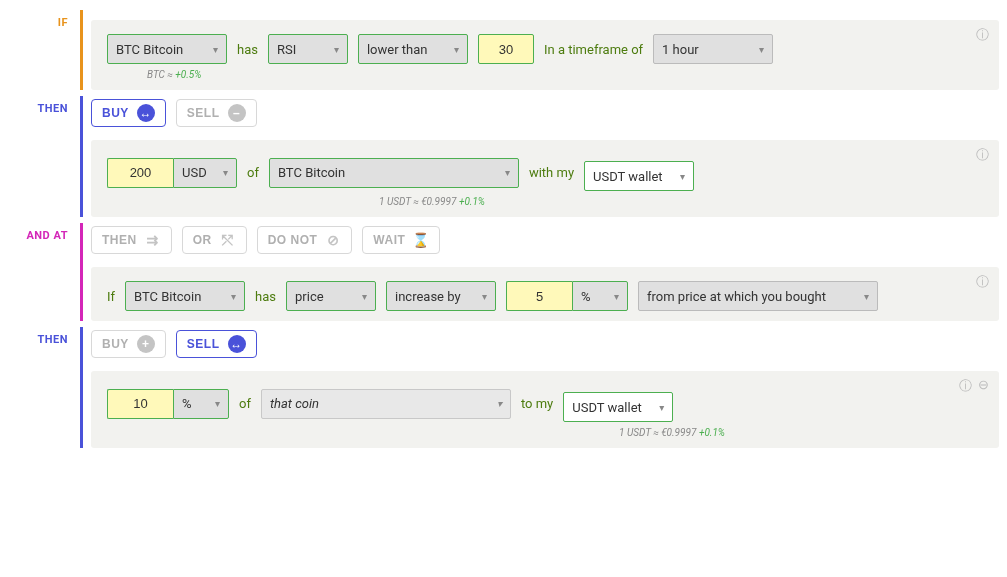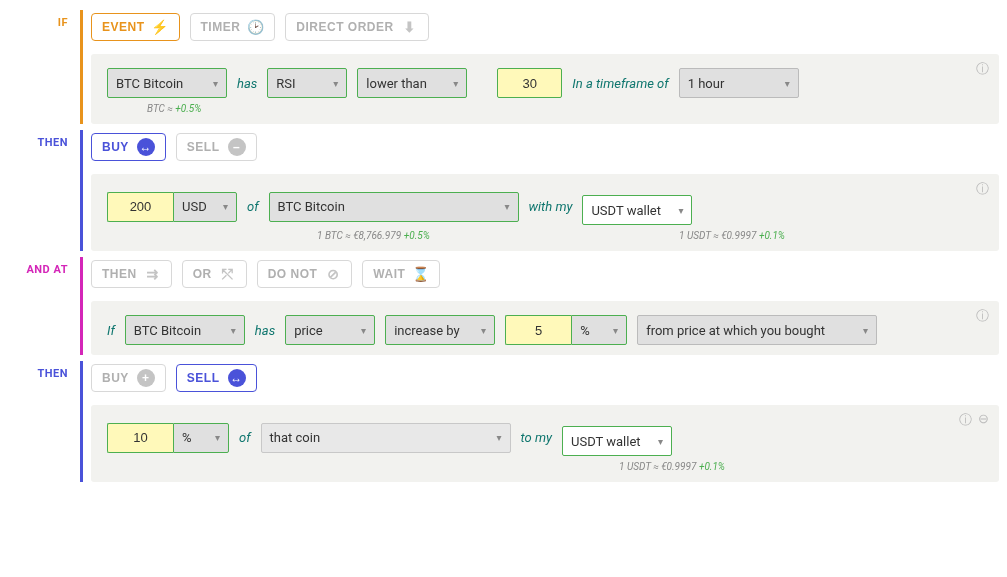--- a/index.html
+++ b/index.html
@@ -8,81 +8,67 @@
 .label-col { width: 80px; text-align: right; padding-right: 12px; padding-top: 6px; font-size: 11px; font-weight: 700; letter-spacing: 0.5px; }
 .content-col { flex: 1; border-left: 3px solid; padding-left: 8px; padding-right: 8px; }
 .tab-row { display: flex; gap: 10px; align-items: center; padding: 3px 0; }
 .tab-btn { display: inline-flex; align-items: center; gap: 8px; height: 28px; padding: 0 10px; border: 1px solid; border-radius: 4px; font-size: 12px; font-weight: 700; letter-spacing: 0.5px; background: #fff; cursor: pointer; }
 .tab-btn .ico { width: 16px; height: 16px; display: inline-flex; align-items: center; justify-content: center; font-size: 14px; }
 .tab-btn.faded { color: #b0b0b0; border-color: #d8d8d8; }
 .tab-btn.faded .ico { color: #c4c4c4; }
 .panel { background: #f2f2ef; border-radius: 3px; margin-top: 10px; padding: 14px 16px 10px 16px; position: relative; }
 .panel .info { position: absolute; top: 6px; right: 10px; color: #bbb; font-size: 13px; cursor: pointer; }
 .line { display: flex; align-items: center; gap: 10px; flex-wrap: wrap; }
-.txt { color: #0f766e; font-size: 13px; font-style: italic; }
+.txt { color: #4d7c0f; font-size: 13px; }
 .sub { font-size: 10px; font-style: italic; color: #888; margin-top: 5px; margin-left: 40px; }
 .sub .g { color: #4caf50; font-style: italic; }
 .sel { display: inline-flex; align-items: center; justify-content: space-between; height: 30px; padding: 0 8px; border: 1px solid; border-radius: 2px; cursor: pointer; font-size: 13px; background: #e0e0e0; color: #333; }
 .sel.wide { width: 250px; }
 .sel .chev { font-size: 10px; color: #888; margin-left: 6px; }
 .sel.green { border-color: #4caf50; background: #e0e0e0; }
 .sel.greenw { border-color: #4caf50; background: #fff; margin-top: 7px; }
 .sel.gray { border-color: #bbb; background: #e0e0e0; }
-.sel.graylight { border-color: #c8c8c8; background: #e8e8e8; }
+.sel.graylight { border-color: #c8c8c8; background: #e8e8e8; font-style: italic; }
 .inp { height: 30px; width: 70px; border: 1px solid #4caf50; background: #fff9ba; text-align: center; font-size: 13px; border-radius: 2px; color: #333; outline: none; }
 .combo { display: inline-flex; }
 .combo .inp { border-right: none; border-top-right-radius: 0; border-bottom-right-radius: 0; width: 66px; }
 .combo .sel { border-top-left-radius: 0; border-bottom-left-radius: 0; }
 .circle-ico { width: 18px; height: 18px; border-radius: 50%; display: inline-flex; align-items: center; justify-content: center; color: #fff; font-size: 12px; font-weight: bold; }
 
 .c-orange { color: #e8931c; } .b-orange { border-color: #e8931c; }
 .c-blue { color: #4a52d9; } .b-blue { border-color: #4a52d9; }
 .c-magenta { color: #d426b8; } .b-magenta { border-color: #d426b8; }
 .bg-blue { background: #4a52d9; }
 .bg-gray { background: #c4c4c4; }
 .corner-icons { position: absolute; top: 6px; right: 10px; display: flex; gap: 6px; color: #bbb; font-size: 13px; }
 .corner-icons span { cursor: pointer; }
 </style>
 </head>
 <body>
 
 <div class="row">
   <div class="label-col c-orange">IF</div>
   <div class="content-col b-orange">
-    <div class="tab-row">
-      <button class="tab-btn c-orange b-orange">
-        <span>EVENT</span>
-        <span class="ico">⚡</span>
-      </button>
-      <button class="tab-btn faded">
-        <span>TIMER</span>
-        <span class="ico">🕑</span>
-      </button>
-      <button class="tab-btn faded">
-        <span>DIRECT ORDER</span>
-        <span class="ico">⬇</span>
-      </button>
-    </div>
     <div class="panel">
       <span class="info">ⓘ</span>
       <div class="line">
         <div class="sel green" style="width:120px">
           <span>BTC Bitcoin</span>
             <span class="chev">▾</span>
         </div>
         <span class="txt">has</span>
         <div class="sel green" style="width:80px">
           <span>RSI</span>
             <span class="chev">▾</span>
         </div>
         <div class="sel green" style="width:110px">
           <span>lower than</span>
             <span class="chev">▾</span>
         </div>
-        <input class="inp" style="width: 65px; margin-left: 20px;" value="30">
+        <input class="inp" style="width: 56px;" value="30">
         <span class="txt">In a timeframe of</span>
         <div class="sel gray" style="width:120px">
           <span>1 hour</span>
             <span class="chev">▾</span>
         </div>
       </div>
       <div class="sub">
         <span>BTC ≈</span> <span class="g">+0.5%</span>
       </div>
     </div>
@@ -119,23 +105,20 @@
         </div>
         <span class="txt">with my</span>
         <div class="sel greenw" style="width:110px">
           <span>USDT wallet</span>
             <span class="chev">▾</span>
         </div>
       </div>
       <div class="line" style="margin-top:0">
         <div style="width:130px"></div>
         <span class="txt" style="width:20px"></span>
-        <div class="sub" style="width:250px">
-          <span>1 BTC ≈ €8,766.979</span> <span class="g">+0.5%</span>
-        </div>
         <span class="txt" style="width:52px"></span>
         <div class="sub">
           <span>1 USDT ≈ €0.9997</span> <span class="g">+0.1%</span>
         </div>
       </div>
     </div>
   </div>
 </div>
 
 <div class="row">

